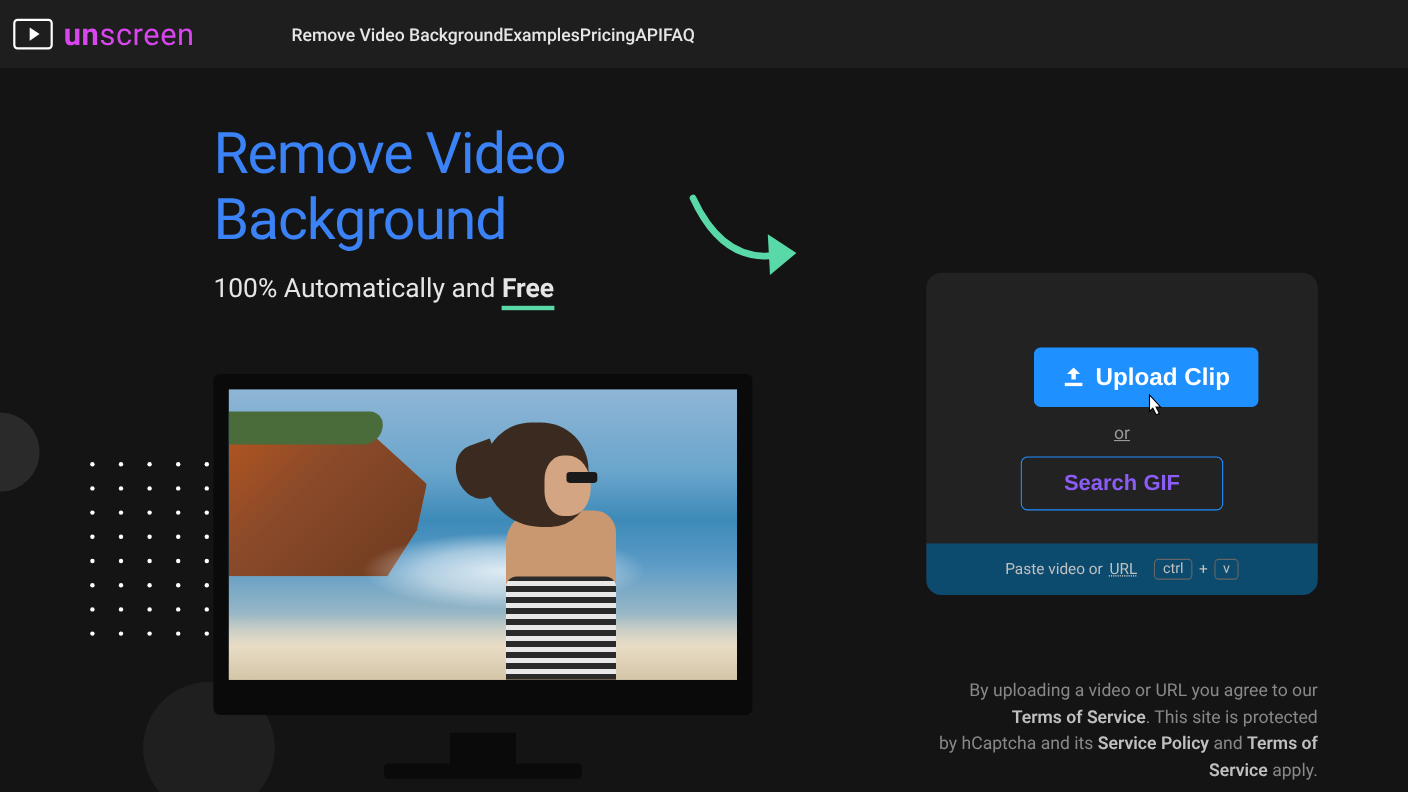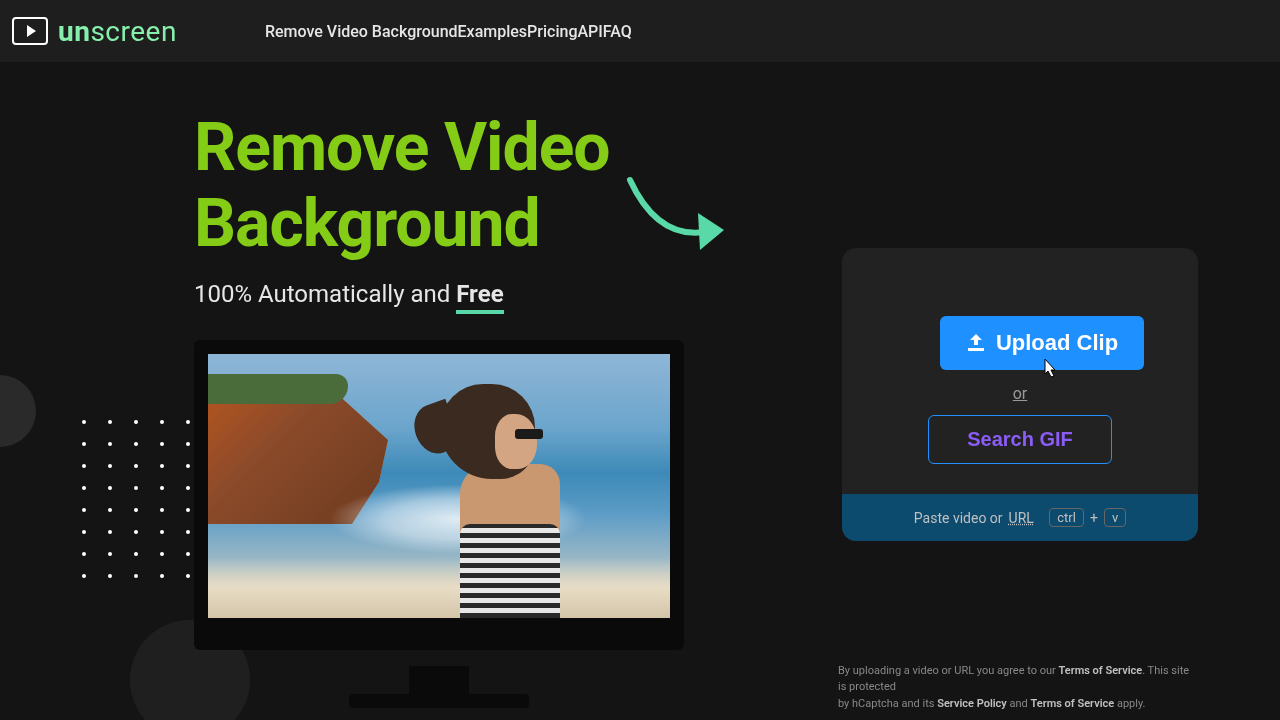--- a/index.html
+++ b/index.html
@@ -42,21 +42,21 @@
   width: 0; height: 0;
   border-left: 9px solid #ffffff;
   border-top: 6px solid transparent;
   border-bottom: 6px solid transparent;
   margin-left: 2px;
 }
 .logo-text {
   font-size: 28px;
   font-weight: 400;
   letter-spacing: 0.5px;
-  color: #86efac;
+  color: #d946ef;
 }
 .logo-text b { font-weight: 700; }
 .nav {
   display: flex;
   margin-left: 70px;
 }
 .nav-item {
   font-size: 16px;
   color: #e6e6e6;
   cursor: pointer;
@@ -64,24 +64,24 @@
 }
 
 
 .hero {
   position: absolute;
   left: 194px;
   top: 110px;
   width: 540px;
 }
 .hero-title {
-  font-size: 66px;
-  font-weight: 700;
+  font-size: 52px;
+  font-weight: 400;
   line-height: 1.15;
-  color: #84cc16;
+  color: #3b82f6;
   letter-spacing: -1px;
 }
 .hero-sub {
   font-size: 24px;
   font-weight: 400;
   margin-top: 18px;
   color: #e6e6e6;
 }
 .hero-sub .free {
   font-weight: 700;
@@ -315,21 +315,22 @@
   padding: 1px 7px;
   font-size: 13px;
 }
 
 
 .legal {
   position: absolute;
   right: 82px;
   bottom: 8px;
   width: 360px;
-  font-size: 11px;
+  text-align: right;
+  font-size: 16px;
   color: #888;
   line-height: 1.5;
 }
 .legal b { color: #c0c0c0; font-weight: 600; }
 
 
 .cursor {
   position: absolute;
   left: 1037px;
   top: 358px;

